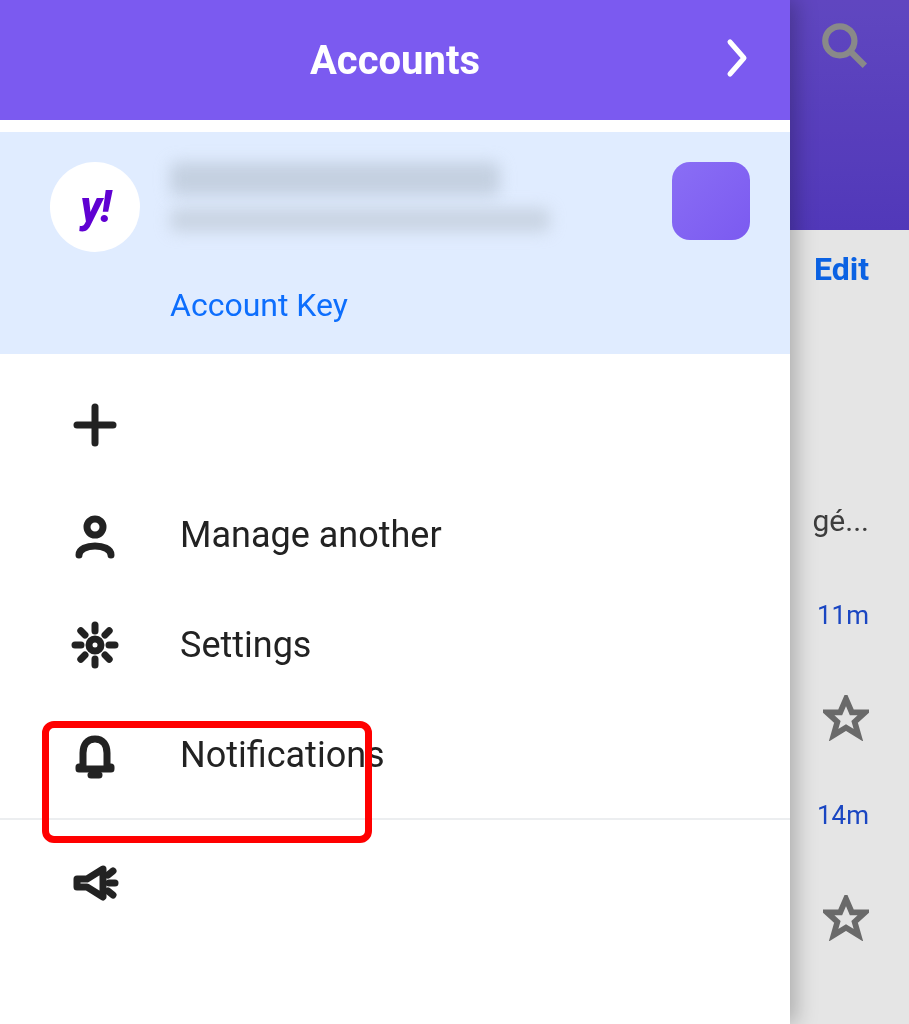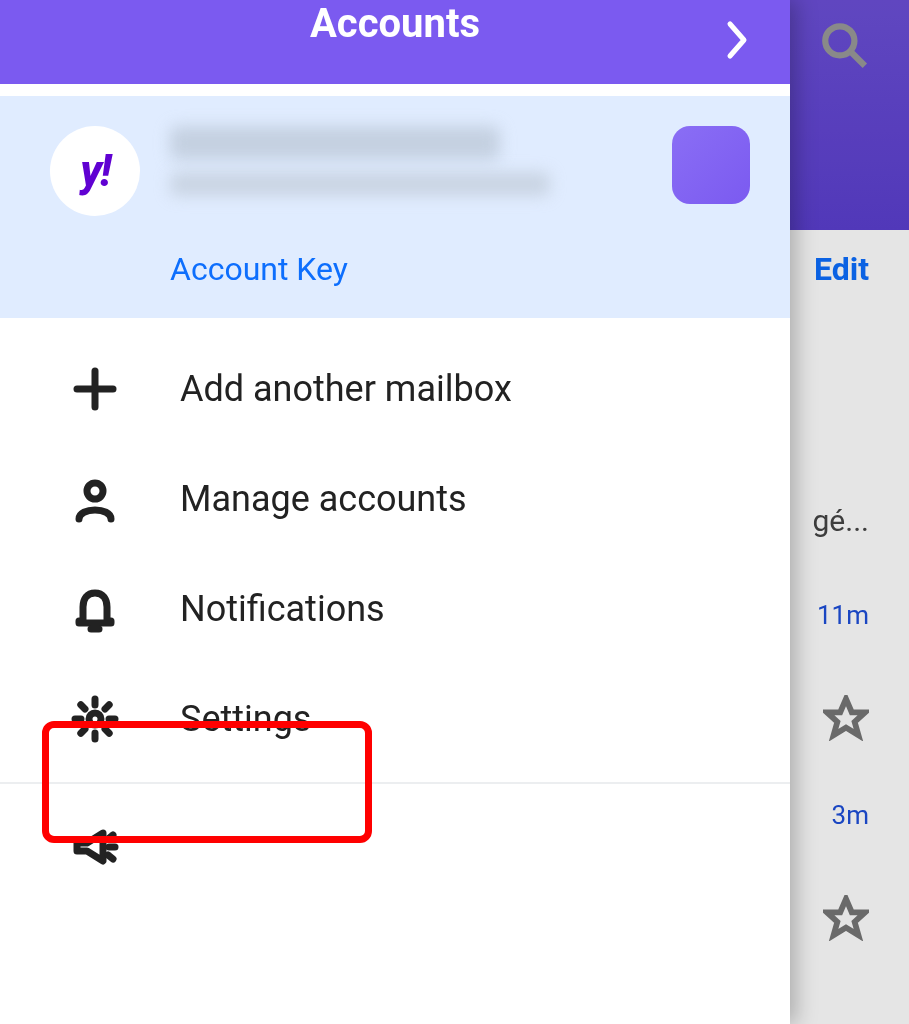--- a/index.html
+++ b/index.html
@@ -71,24 +71,24 @@
     position: absolute;
     top: 0; left: 0;
     width: 790px;
     height: 1024px;
     background: #fff;
     box-shadow: 6px 0 20px rgba(0,0,0,0.25);
     display: flex;
     flex-direction: column;
   }
   .panel-header {
-    height: 84px;
+    height: 120px;
     background: #7b5af0;
     display: flex;
-    align-items: flex-start;
+    align-items: center;
     justify-content: center;
     position: relative;
   }
   .panel-title {
     color: #fff;
     font-size: 40px;
     font-weight: 700;
   }
   .chevron-right {
     position: absolute;
@@ -215,21 +215,21 @@
   </div>
   <div class="bg-content-area"></div>
   <div class="bg-edit">Edit</div>
   <div class="bg-row-text" style="top:503px;">gé...</div>
   <div class="bg-time" style="top:600px;">11m</div>
   <div class="bg-star" style="top:695px;">
     <svg viewBox="0 0 24 24">
         <polygon points="12,2 15,9 22,9 16.5,14 18.5,21 12,17 5.5,21 7.5,14 2,9 9,9"></polygon>
       </svg>
   </div>
-  <div class="bg-time" style="top:800px;">3m</div>
+  <div class="bg-time" style="top:800px;">14m</div>
   <div class="bg-star" style="top:895px;">
     <svg viewBox="0 0 24 24">
         <polygon points="12,2 15,9 22,9 16.5,14 18.5,21 12,17 5.5,21 7.5,14 2,9 9,9"></polygon>
       </svg>
   </div>
   <div class="bg-dim"></div>
 </div>
 
 <div class="panel">
   <div class="panel-header">
@@ -256,48 +256,47 @@
   </div>
 
   <div class="menu-section">
     <div class="menu-item">
       <span class="menu-icon">
         <svg viewBox="0 0 24 24">
             <line x1="12" y1="3" x2="12" y2="21"></line>
             <line x1="3" y1="12" x2="21" y2="12"></line>
           </svg>
       </span>
-      <span>Add another mailbox</span>
     </div>
     <div class="menu-item">
       <span class="menu-icon">
         <svg viewBox="0 0 24 24">
             <circle cx="12" cy="8" r="4"></circle>
             <path d="M4,22 C4,16 20,16 20,22"></path>
           </svg>
       </span>
-      <span>Manage accounts</span>
+      <span>Manage another</span>
+    </div>
+    <div class="menu-item">
+      <span class="menu-icon">
+        <svg viewBox="0 0 24 24">
+            <circle cx="12" cy="12" r="3"></circle>
+            <path d="M12,2 L12,5 M12,19 L12,22 M4.9,4.9 L7,7 M17,17 L19.1,19.1 M2,12 L5,12 M19,12 L22,12 M4.9,19.1 L7,17 M17,7 L19.1,4.9"></path>
+          </svg>
+      </span>
+      <span>Settings</span>
     </div>
     <div class="menu-item">
       <span class="menu-icon">
         <svg viewBox="0 0 24 24">
             <path d="M6,18 L6,11 C6,7 8,4 12,4 C16,4 18,7 18,11 L18,18 L20,18 L20,19 L4,19 L4,18 Z"></path>
             <line x1="10" y1="22" x2="14" y2="22"></line>
           </svg>
       </span>
       <span>Notifications</span>
-    </div>
-    <div class="menu-item">
-      <span class="menu-icon">
-        <svg viewBox="0 0 24 24">
-            <circle cx="12" cy="12" r="3"></circle>
-            <path d="M12,2 L12,5 M12,19 L12,22 M4.9,4.9 L7,7 M17,17 L19.1,19.1 M2,12 L5,12 M19,12 L22,12 M4.9,19.1 L7,17 M17,7 L19.1,4.9"></path>
-          </svg>
-      </span>
-      <span>Settings</span>
     </div>
   </div>
 
   <div class="hr"></div>
 
   <div class="menu-item">
     <span class="menu-icon">
       <svg viewBox="0 0 24 24">
           <path d="M3,10 L3,14 L8,14 L16,19 L16,5 L8,10 Z"></path>
           <line x1="19" y1="12" x2="22" y2="12"></line>

